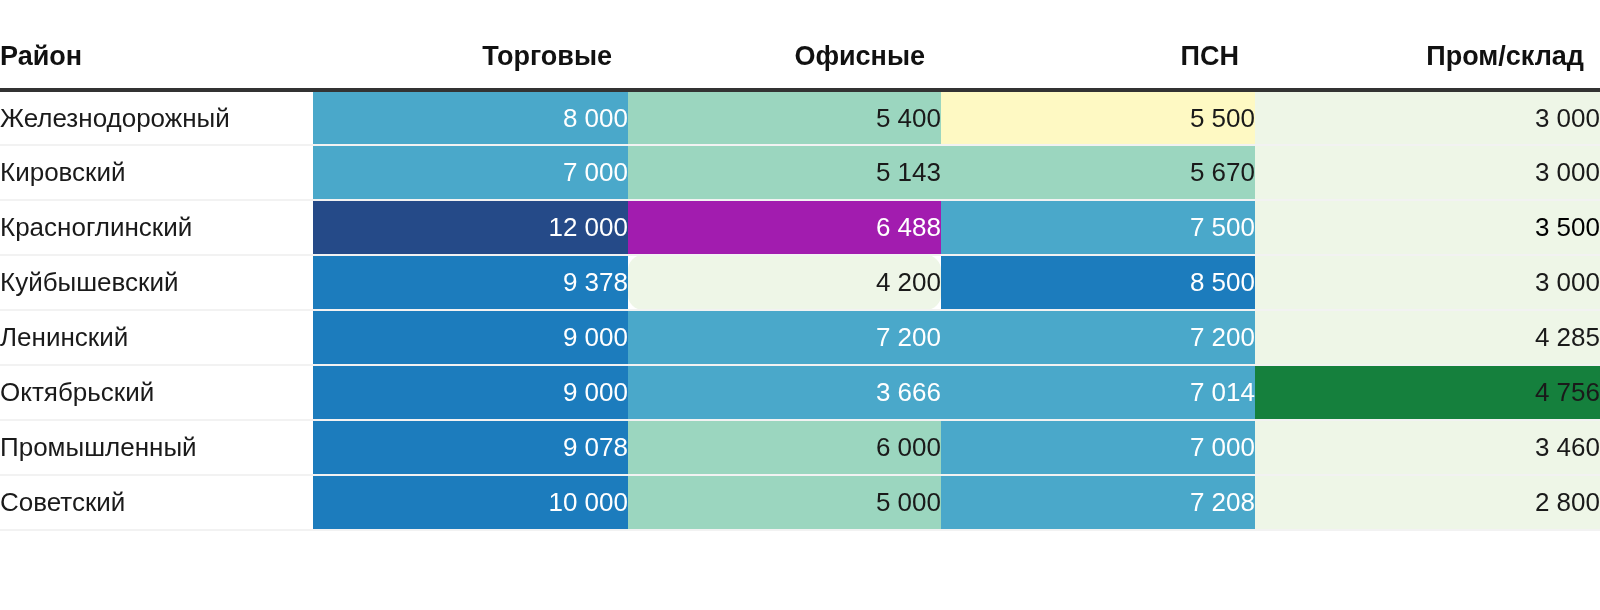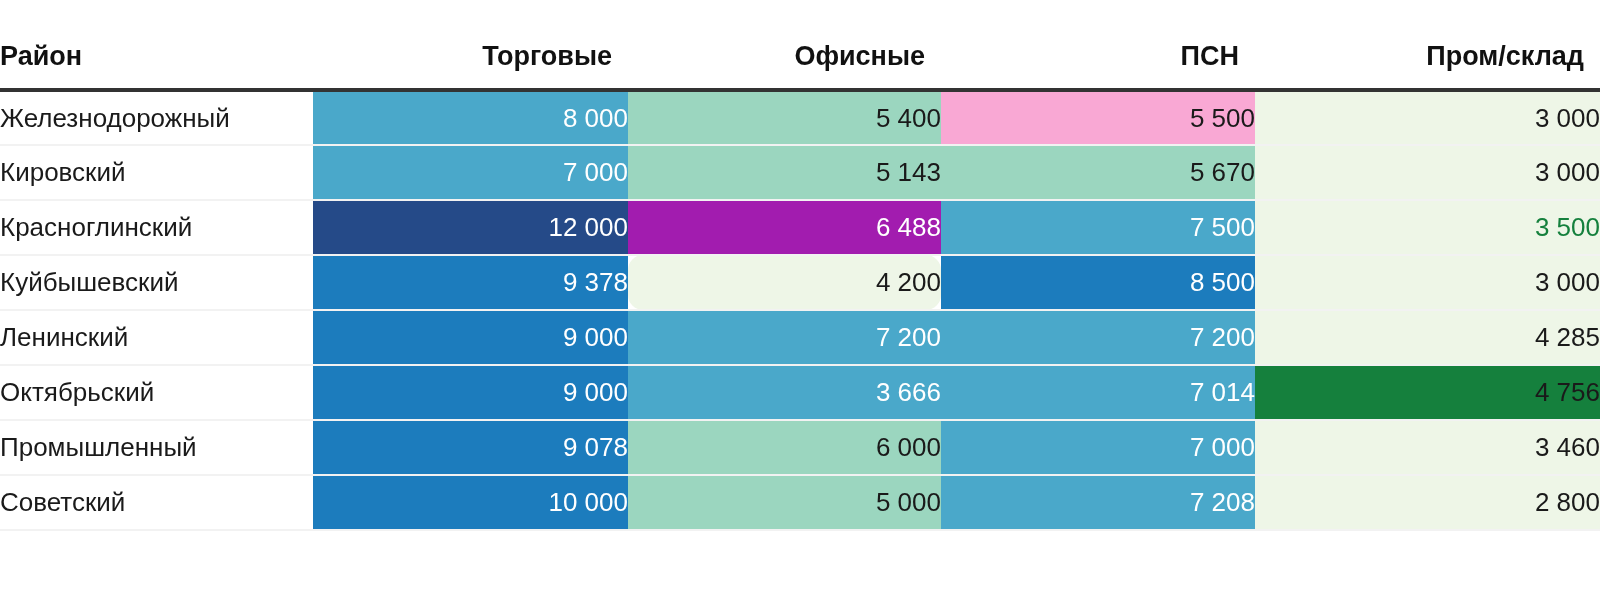--- a/index.html
+++ b/index.html
@@ -92,36 +92,36 @@
       <th class="th-num">Офисные</th>
       <th class="th-num">ПСН</th>
       <th class="th-num">Пром/склад</th>
     </tr>
   </thead>
   <tbody id="table-body">
       <tr>
         <td class="region-cell">Железнодорожный</td>
         <td class="value-cell" style="background: rgb(74, 168, 202); color: rgb(255, 255, 255); padding-left: 40px;">8 000</td>
         <td class="value-cell" style="background: rgb(155, 214, 191); color: rgb(26, 26, 26);">5 400</td>
-        <td class="value-cell" style="background: #f9a8d4; color: rgb(26, 26, 26);">5 500</td>
+        <td class="value-cell" style="background: #fef9c3; color: rgb(26, 26, 26);">5 500</td>
         <td class="value-cell" style="background: rgb(238, 246, 231); color: rgb(26, 26, 26);">3 000</td>
       </tr>
       <tr>
         <td class="region-cell">Кировский</td>
         <td class="value-cell" style="background: rgb(74, 168, 202); color: rgb(255, 255, 255);">7 000</td>
         <td class="value-cell" style="background: rgb(155, 214, 191); color: rgb(26, 26, 26);">5 143</td>
         <td class="value-cell" style="background: rgb(155, 214, 191); color: rgb(26, 26, 26);">5 670</td>
         <td class="value-cell" style="background: rgb(238, 246, 231); color: rgb(26, 26, 26);">3 000</td>
       </tr>
       <tr>
         <td class="region-cell">Красноглинский</td>
         <td class="value-cell" style="background: rgb(37, 74, 136); color: rgb(255, 255, 255);">12 000</td>
         <td class="value-cell" style="background: #a21caf; color: rgb(255, 255, 255);">6 488</td>
         <td class="value-cell" style="background: rgb(74, 168, 202); color: rgb(255, 255, 255);">7 500</td>
-        <td class="value-cell" style="background: rgb(238, 246, 231); color: #15803d;">3 500</td>
+        <td class="value-cell" style="background: rgb(238, 246, 231); color: #000000;">3 500</td>
       </tr>
       <tr>
         <td class="region-cell">Куйбышевский</td>
         <td class="value-cell" style="background: rgb(28, 124, 189); color: rgb(255, 255, 255);">9 378</td>
         <td class="value-cell" style="background: rgb(238, 246, 231); color: rgb(26, 26, 26); border-radius: 15px;">4 200</td>
         <td class="value-cell" style="background: rgb(28, 124, 189); color: rgb(255, 255, 255);">8 500</td>
         <td class="value-cell" style="background: rgb(238, 246, 231); color: rgb(26, 26, 26);">3 000</td>
       </tr>
       <tr>
         <td class="region-cell">Ленинский</td>

